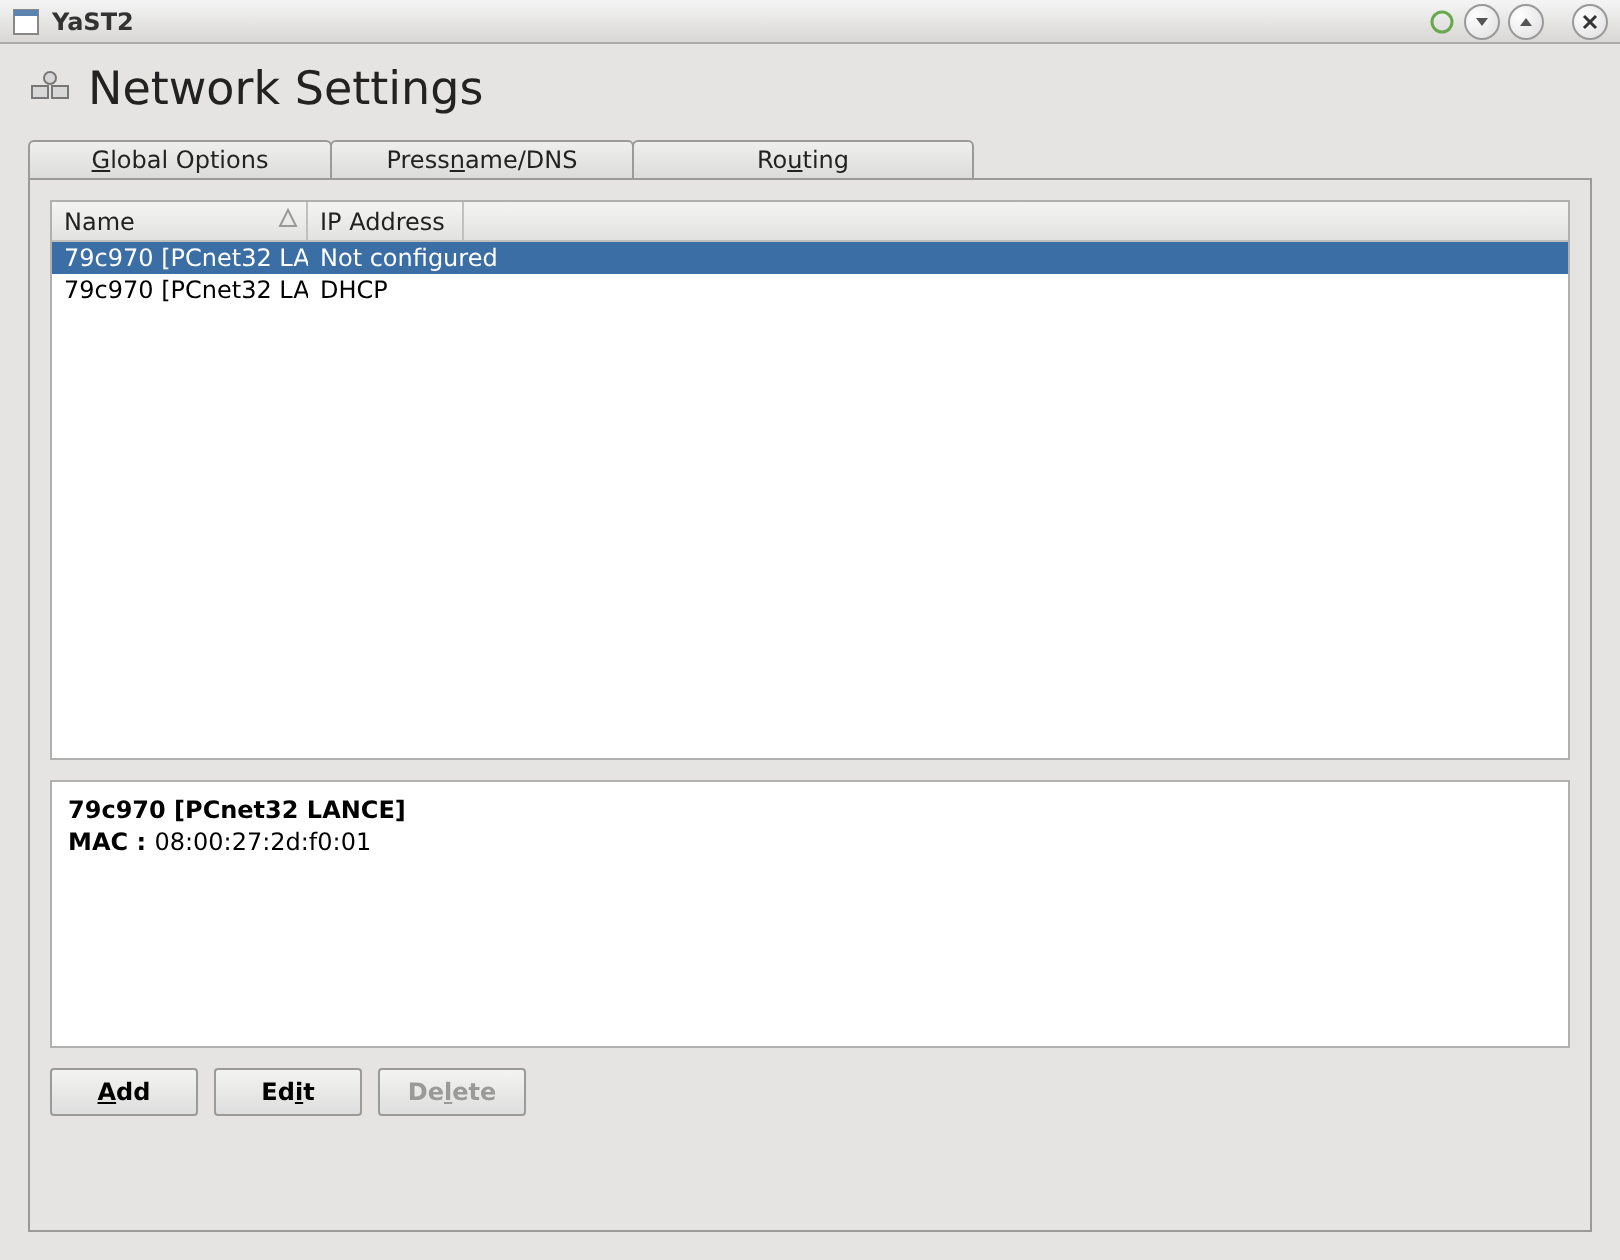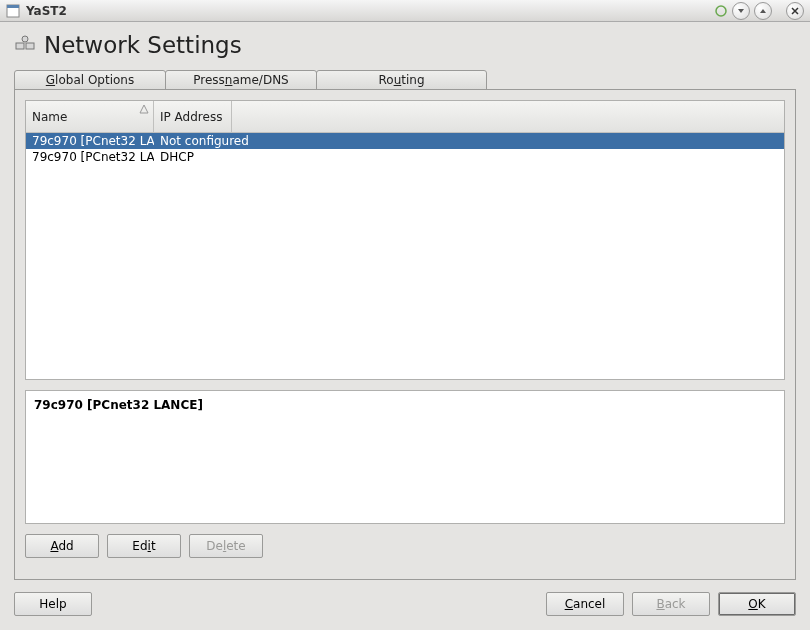--- a/index.html
+++ b/index.html
@@ -24,41 +24,41 @@
 .tab span { color: #222; }
 .tab .ul { text-decoration: underline; }
 #tab0 { width: 152px; justify-content: center; }
 #tab1 { width: 152px; justify-content: center; }
 #tab2 { width: 152px; justify-content: center; }
 #tab3 { width: 171px; justify-content: center; }
 
 .panel { flex: 1; border: 1px solid #9a9a98; background: #e5e4e2; margin-top: -1px; padding: 10px; display: flex; flex-direction: column; }
 
 .table-wrap { border: 1px solid #b0b0ae; background: #fff; height: 280px; overflow: hidden; }
-.thead { display: flex; background: linear-gradient(to bottom, #f4f4f2, #e2e2e0); border-bottom: 1px solid #c0c0be; height: 32px; }
+.thead { display: flex; background: linear-gradient(to bottom, #f4f4f2, #e2e2e0); border-bottom: 1px solid #c0c0be; height: 20px; }
 .th { border-right: 1px solid #c0c0be; padding: 2px 6px; color: #222; display: flex; align-items: center; position: relative; }
 .th0 { width: 128px; }
 .th1 { width: 78px; text-align: right; }
 .sort-indicator { position: absolute; right: 4px; top: 2px; }
 .tbody { }
 .tr { display: flex; height: 16px; align-items: center; cursor: pointer; }
 .td { padding: 0 6px; white-space: nowrap; overflow: hidden; }
 .td0 { width: 128px; }
 .td1 { width: 100px; }
 .tr.selected { background: #3b6ea5; color: #fff; }
 .tr.selected .td { color: #fff; }
 .tr:not(.selected) .td { color: #000; }
 
 .details { margin-top: 10px; border: 1px solid #b0b0ae; background: #fff; padding: 6px 8px; height: 134px; color: #000; line-height: 1.35; }
 .details .dev-name { font-weight: bold; }
 .details .mac-label { font-weight: bold; }
 .details .edit-word { font-weight: bold; }
 .details .gap { height: 28px; }
 
-.row-btns { display: flex; gap: 8px; margin-top: 10px; }
+.row-btns { display: flex; gap: 8px; margin-top: 10px; font-weight: bold; }
 .btn { min-width: 74px; height: 24px; border: 1px solid #9a9a98; background: linear-gradient(to bottom, #f3f3f1, #dedede); border-radius: 2px; display: inline-flex; align-items: center; justify-content: center; cursor: pointer; color: #000; padding: 0 10px; }
 .btn .ul { text-decoration: underline; }
 .btn.disabled { color: #9a9a98; cursor: default; }
 .btn.default { box-shadow: 0 0 0 1px #6b6b6b inset; }
 
 .bottom-bar { display: flex; margin-top: 12px; align-items: center; }
 .bottom-bar .spacer { flex: 1; }
 .bottom-bar .btn { min-width: 78px; margin-left: 8px; }
 .bottom-bar .btn:first-child { margin-left: 0; }
 </style>
@@ -144,46 +144,34 @@
         </div>
         <div class="tr">
           <div class="td td0">79c970 [PCnet32 LANCE]</div>
           <div class="td td1">DHCP</div>
         </div>
       </div>
     </div>
 
     <div class="details">
       <div class="dev-name">79c970 [PCnet32 LANCE]</div>
+      <div>
+        <span class="mac-label">MAC : </span><span>08:00:27:2d:f0:01</span>
+      </div>
       <div class="gap"></div>
     </div>
 
     <div class="row-btns">
       <div class="btn">
         <span><span class="ul">A</span><span>dd</span></span>
       </div>
       <div class="btn">
         <span><span>Ed</span><span class="ul">i</span><span>t</span></span>
       </div>
       <div class="btn disabled">
         <span><span>De</span><span class="ul">l</span><span>ete</span></span>
       </div>
     </div>
 
   </div>
 
-  <div class="bottom-bar">
-    <div class="btn">
-      <span>Help</span>
-    </div>
-    <div class="spacer"></div>
-    <div class="btn">
-      <span><span class="ul">C</span><span>ancel</span></span>
-    </div>
-    <div class="btn disabled">
-      <span><span class="ul">B</span><span>ack</span></span>
-    </div>
-    <div class="btn default">
-      <span><span class="ul">O</span><span>K</span></span>
-    </div>
-  </div>
 
 </div>
 
 </body></html>

